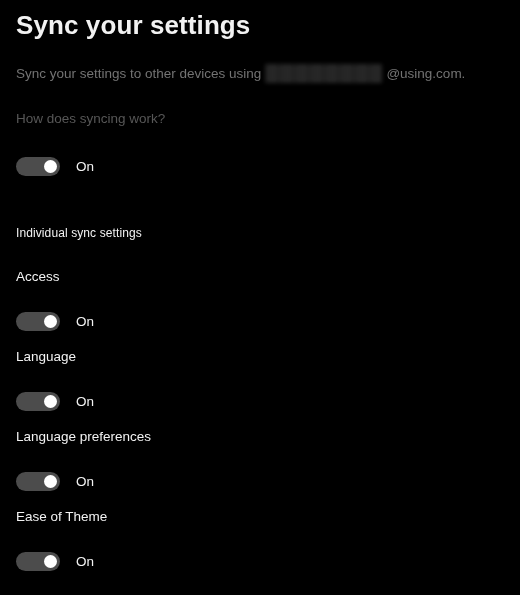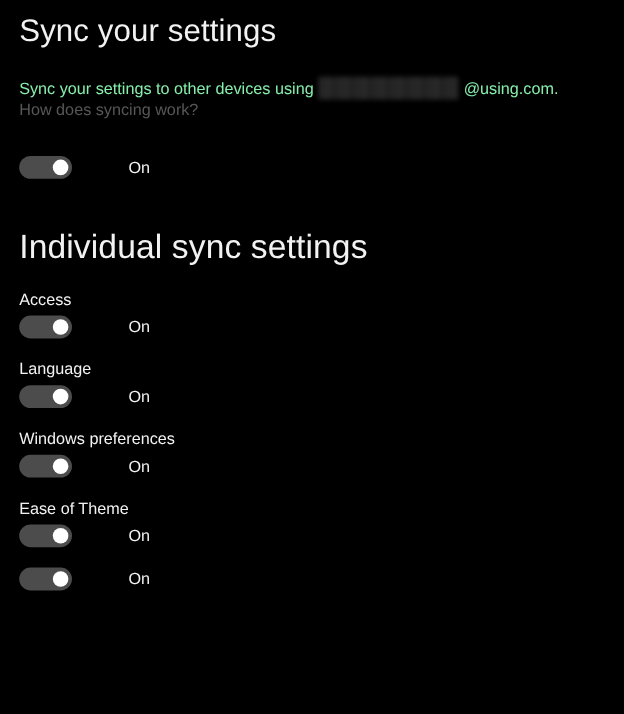--- a/index.html
+++ b/index.html
@@ -21,34 +21,34 @@
     position: relative;
     width: 520px;
     height: 595px;
     background: #000000;
     padding: 0 16px;
   }
 
   
   .page-title {
     font-size: 26px;
-    font-weight: 400;
+    font-weight: 700;
     line-height: 30px;
     color: #f2f2f2;
     letter-spacing: 0.1px;
     padding-top: 10px;
     white-space: nowrap;
   }
 
   
   .desc-line {
     margin-top: 24px;
     font-size: 13.5px;
     line-height: 18px;
-    color: #86efac;
+    color: #737373;
     display: flex;
     align-items: center;
     white-space: nowrap;
   }
 
   .blurred-email {
     display: inline-block;
     width: 117px;
     height: 19px;
     margin: 0 2px 0 4px;
@@ -66,39 +66,39 @@
       );
     filter: blur(2px);
     opacity: 0.95;
   }
 
   .desc-suffix { margin-left: 2px; }
 
   
   .help-link {
     display: inline-block;
+    margin-top: 27px;
     font-size: 13.5px;
     line-height: 18px;
     color: #575757;
     text-decoration: none;
     cursor: default;
   }
 
   
   .setting-label {
     font-size: 13.5px;
     line-height: 18px;
     color: #f2f2f2;
   }
 
   .toggle-row {
     display: flex;
     align-items: center;
-    margin-top: 4px;
-    gap: 31px;
+    margin-top: 26px;
   }
 
   .toggle {
     position: relative;
     width: 44px;
     height: 19px;
     border-radius: 10px;
     background: #4c4c4c;
     flex: 0 0 auto;
     cursor: pointer;
@@ -120,21 +120,21 @@
     line-height: 18px;
     color: #f2f2f2;
   }
 
   
   .top-setting { margin-top: 29px; }
 
   
   .section-heading {
     margin-top: 45px;
-    font-size: 28px;
+    font-size: 12px;
     font-weight: 400;
     line-height: 24px;
     color: #f2f2f2;
     letter-spacing: 0.1px;
   }
 
   .individual-list { margin-top: 23px; }
 
   .individual-item { margin-top: 0; }
   .individual-item + .individual-item { margin-top: 17px; }
@@ -181,21 +181,21 @@
       <div class="setting-label">Language</div>
       <div class="toggle-row">
         <div class="toggle">
           <div class="thumb"></div>
         </div>
         <span class="toggle-state">On</span>
       </div>
     </div>
 
     <div class="individual-item">
-      <div class="setting-label">Windows preferences</div>
+      <div class="setting-label">Language preferences</div>
       <div class="toggle-row">
         <div class="toggle">
           <div class="thumb"></div>
         </div>
         <span class="toggle-state">On</span>
       </div>
     </div>
 
     <div class="individual-item">
       <div class="setting-label">Ease of Theme</div>

